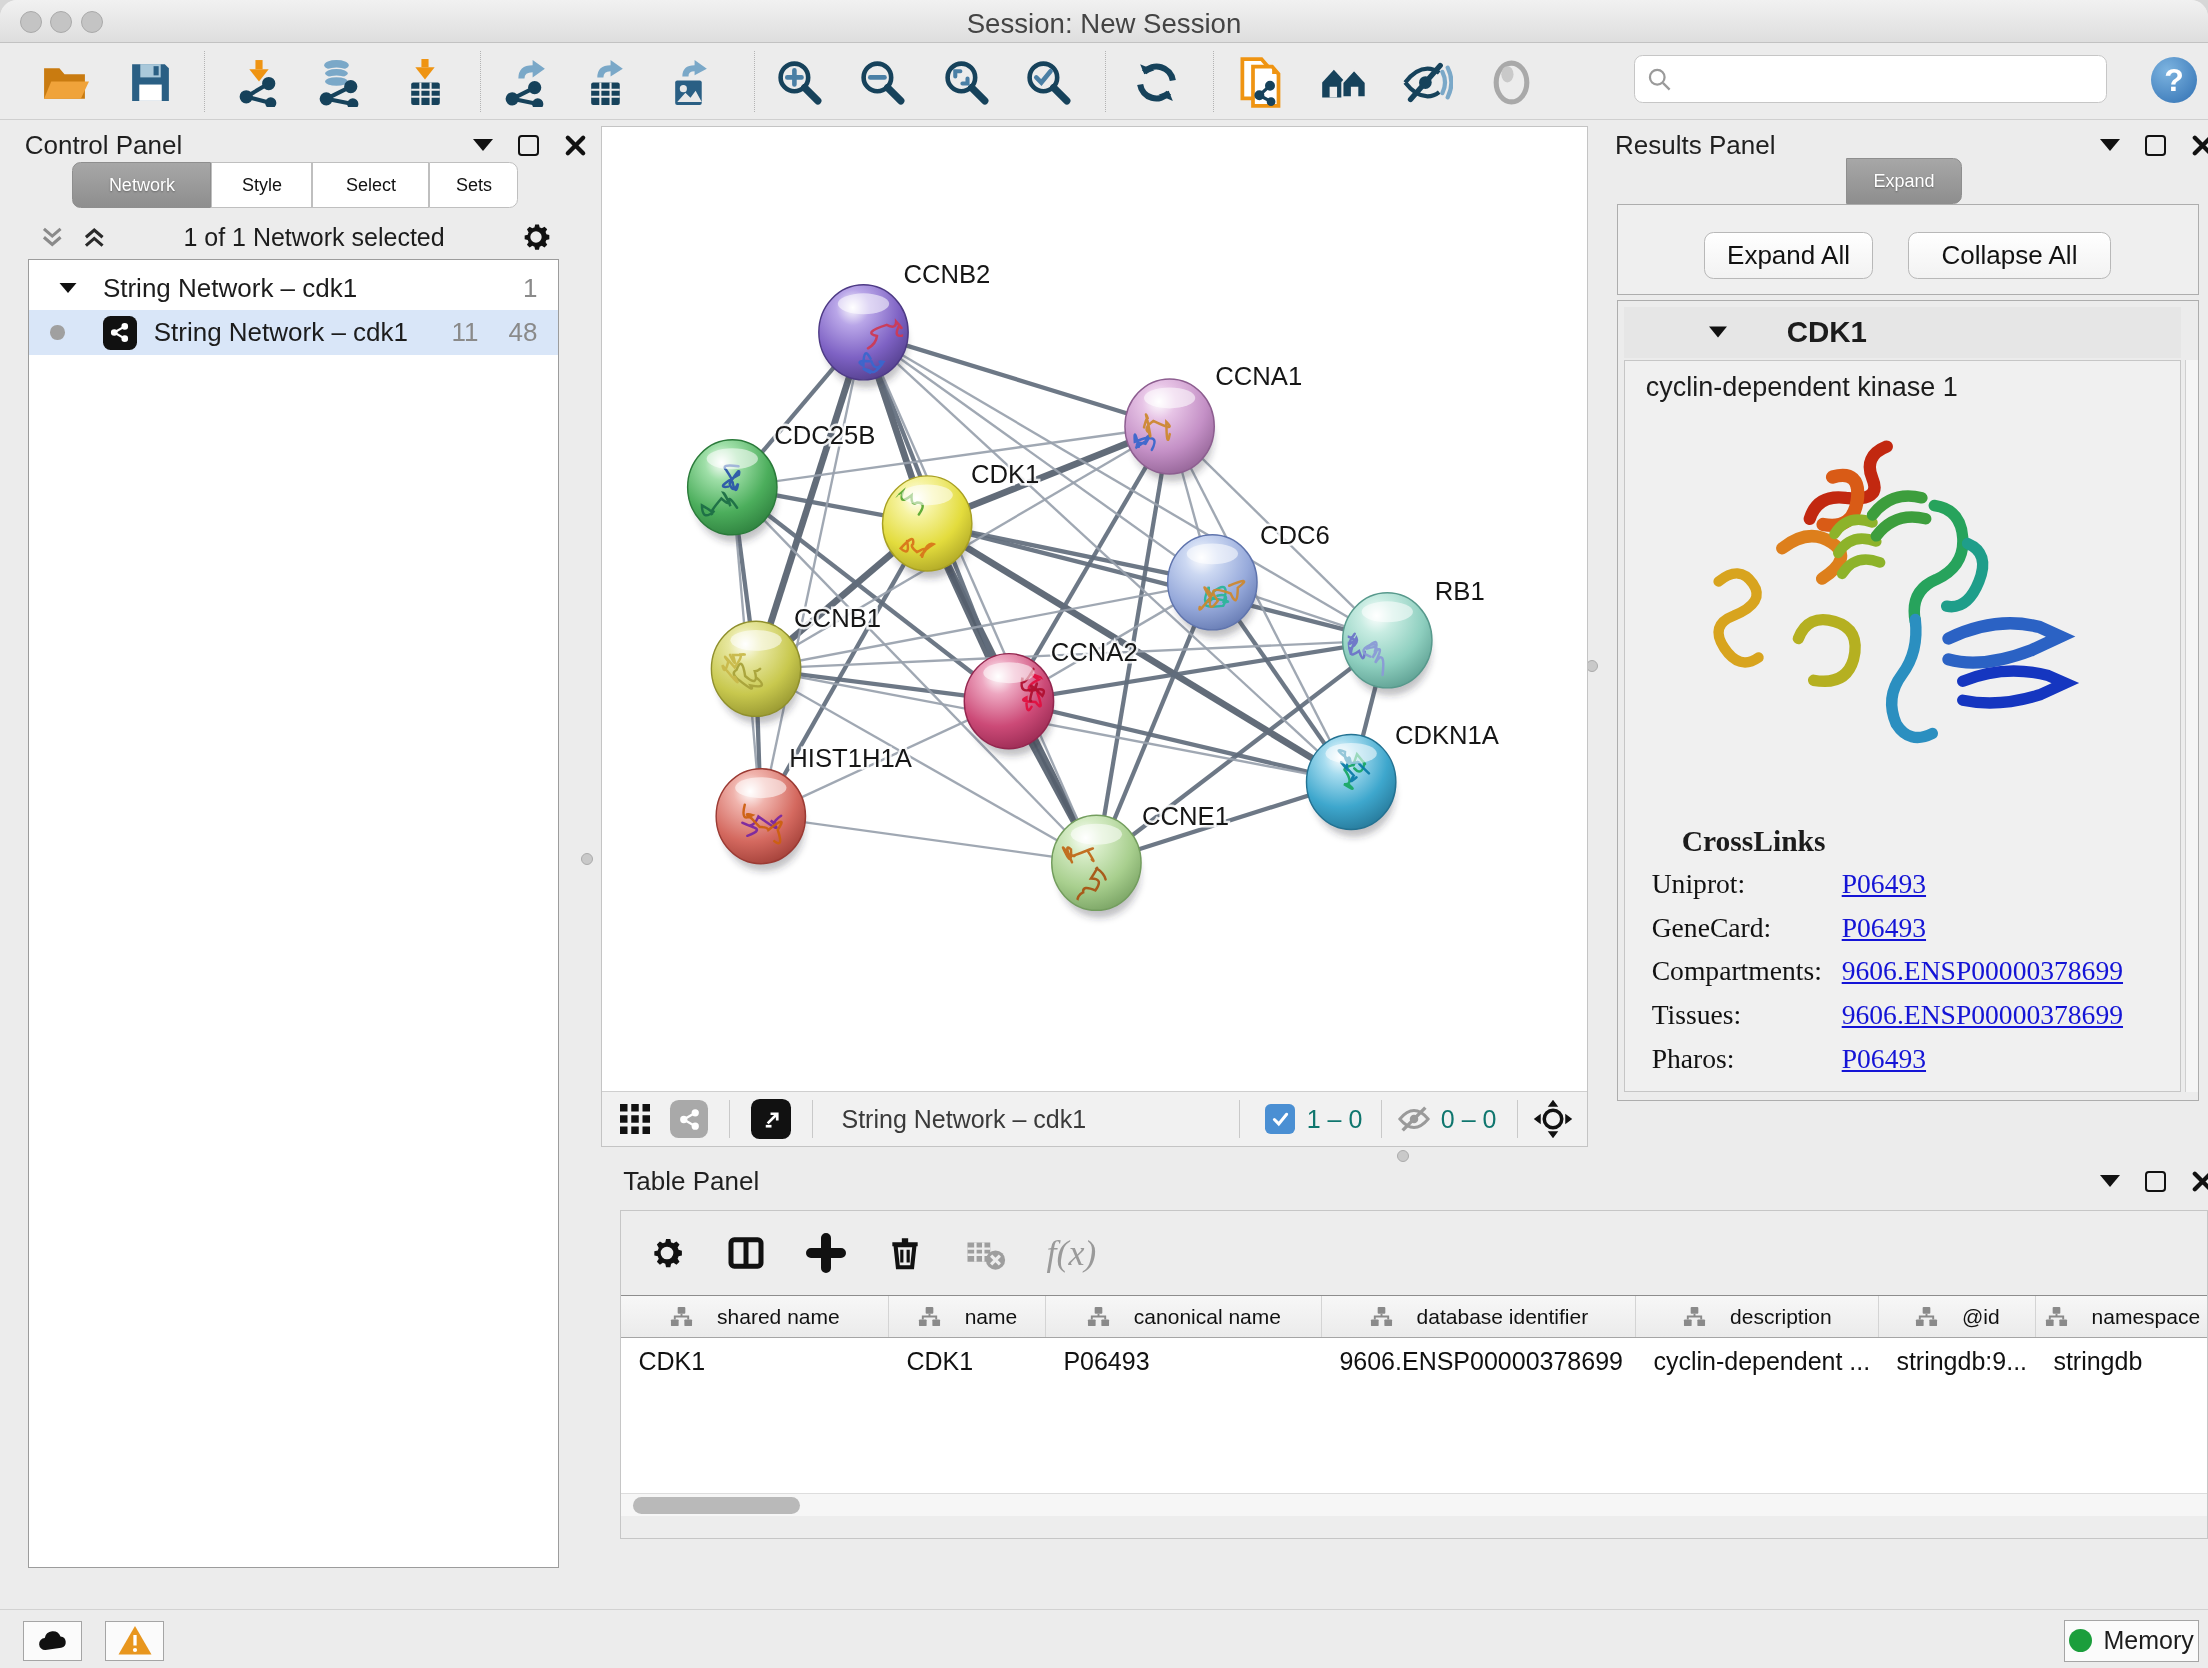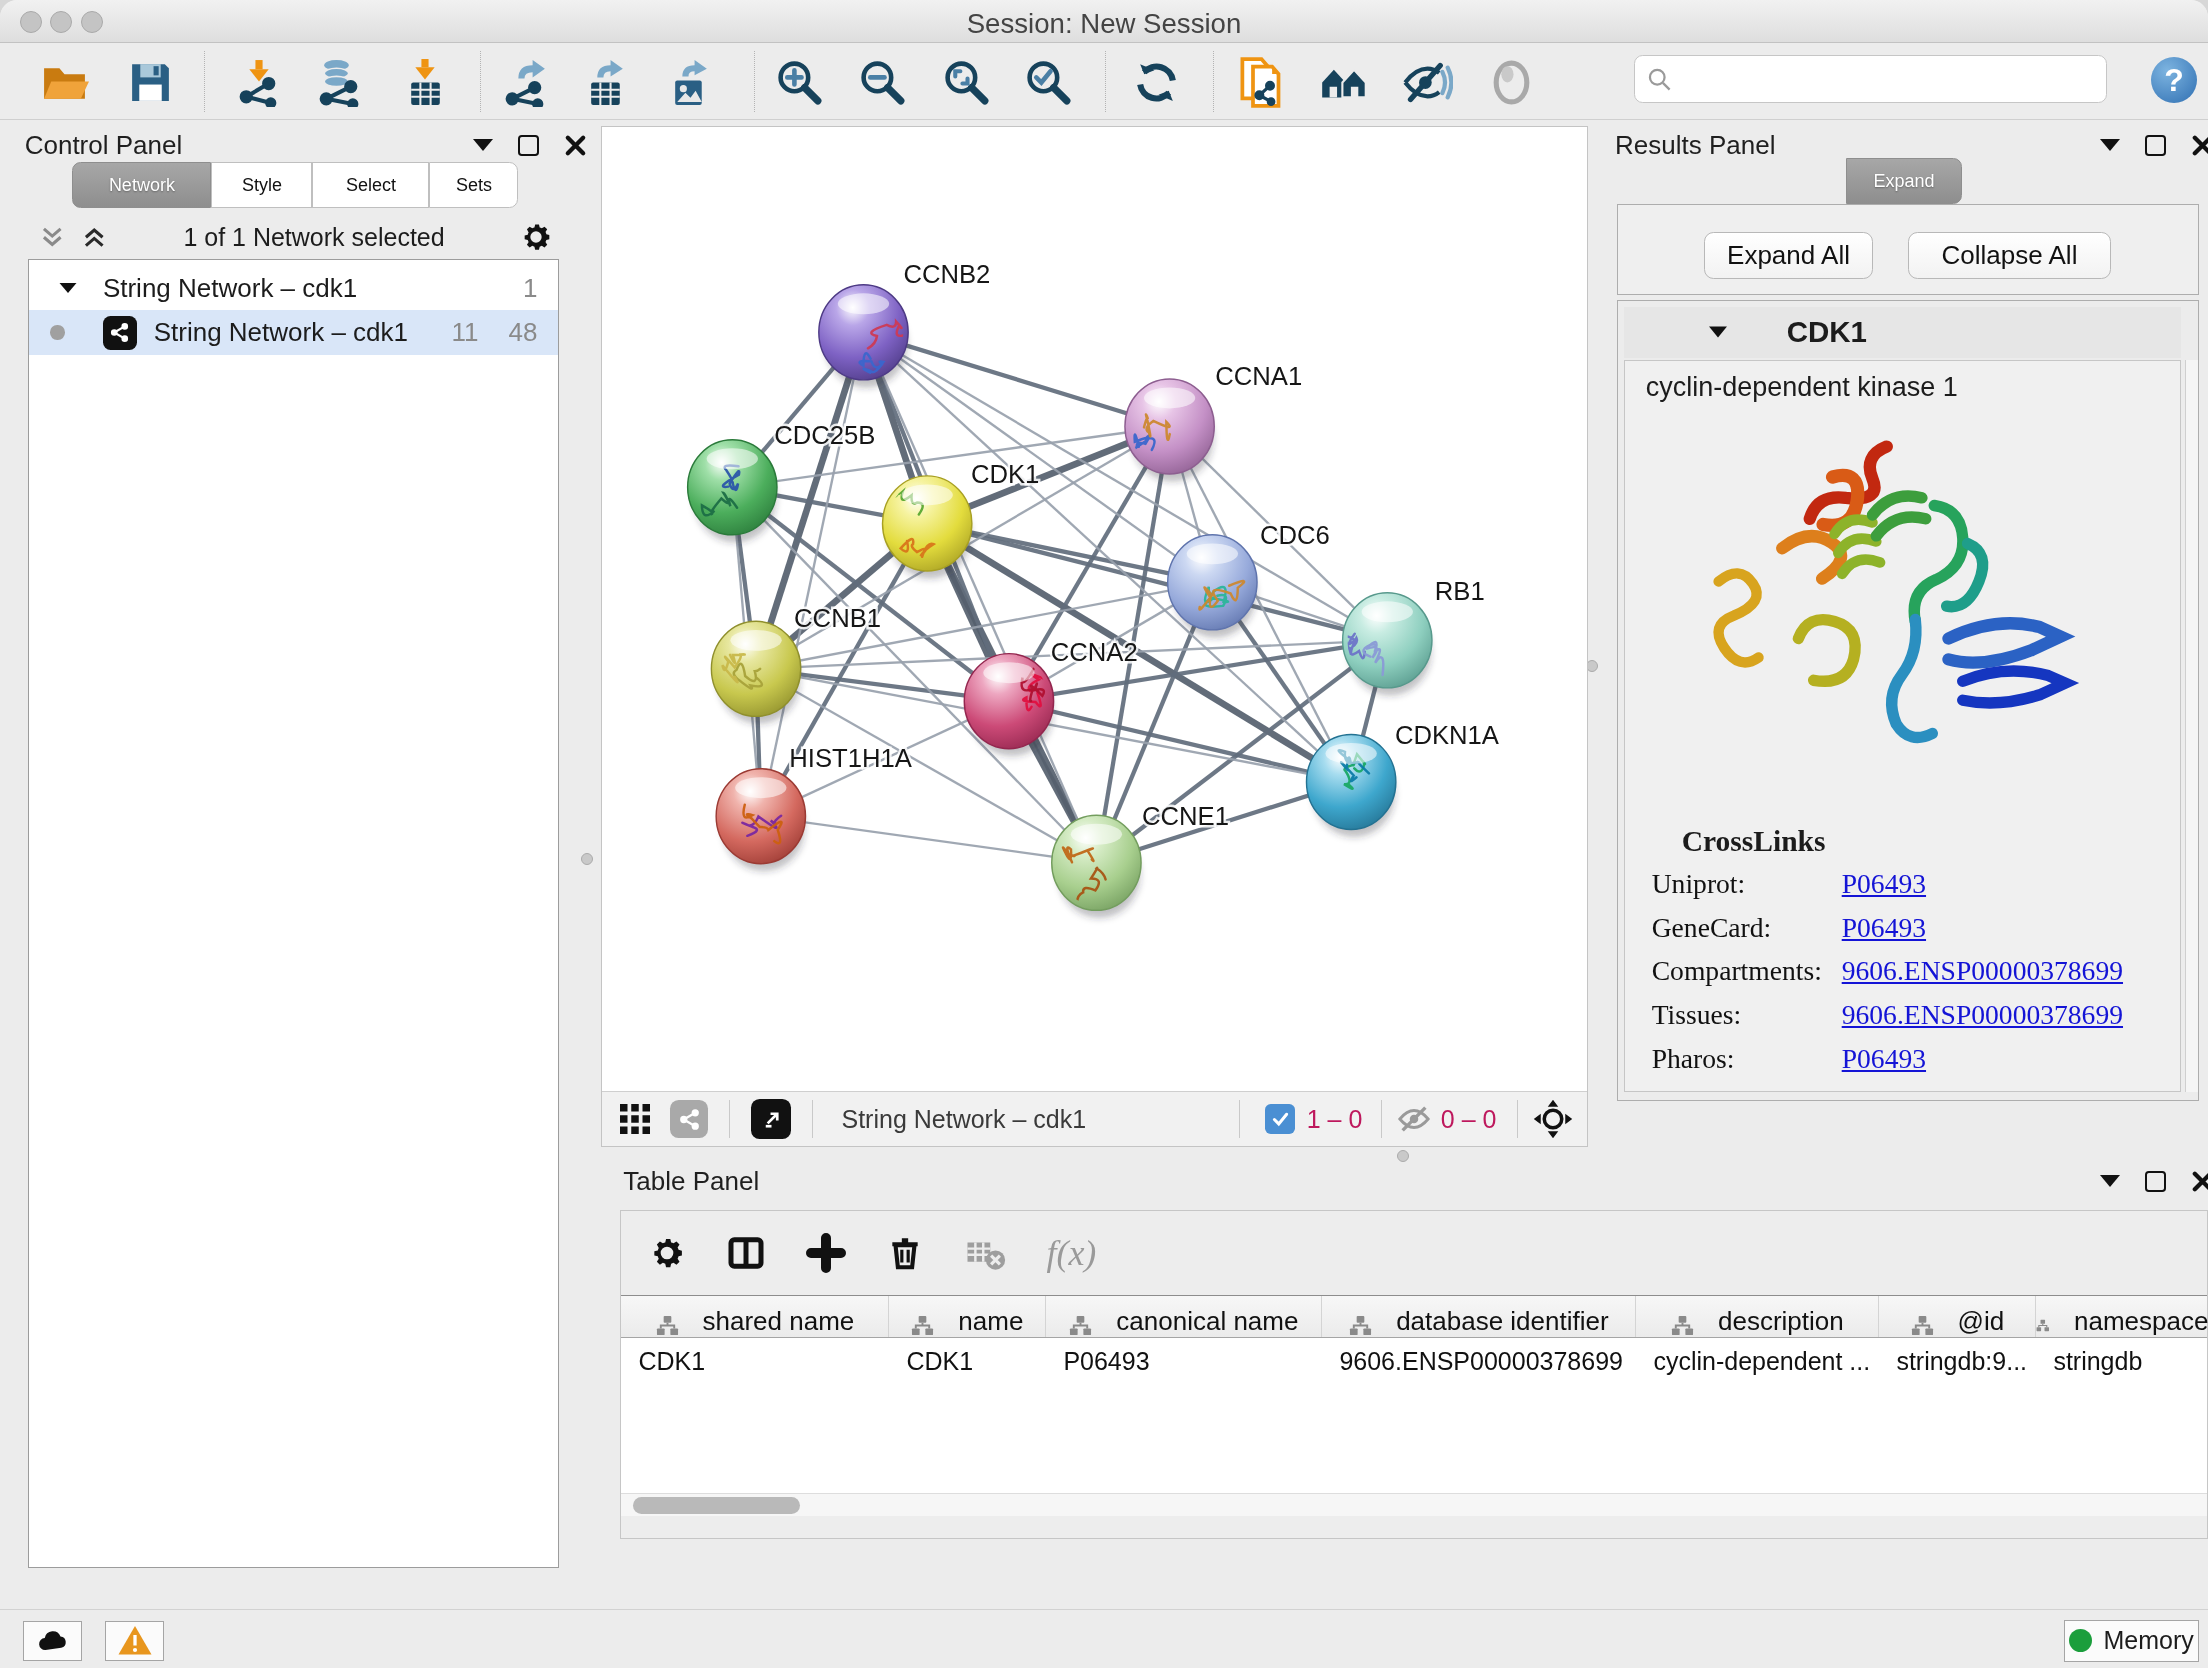--- a/index.html
+++ b/index.html
@@ -67,21 +67,21 @@
   .share-badge { width:34px; height:34px; background:#111; border-radius:7.6px;
     display:flex; align-items:center; justify-content:center; }
 
   
   .network-panel { position:absolute; left:601px; top:126px; width:987px; height:1021px;
     background:#fff; border:1px solid #c4c4c4; }
   .net-status { position:absolute; left:0; bottom:0; width:100%; height:55px;
     background:#f1f1f1; border-top:1px solid #cfcfcf; display:flex; align-items:center; }
   .ns-sep { height:38px; border-left:1px solid #c9c9c9; }
   .ns-txt { font-size:25px; color:#3a3a3a; }
-  .ns-num { font-size:25px; color:#be185d; }
+  .ns-num { font-size:25px; color:#0f766e; }
   .checkbox-blue { width:30px; height:30px; background:#4a8fd3; border-radius:5.7px;
     display:flex; align-items:center; justify-content:center; }
   .splitter-dot { position:absolute; width:12.4px; height:12.4px; border-radius:50%;
     background:#c9c9c9; border:1px solid #ababab; }
 
   
   .results-panel { position:absolute; left:1598px; top:124px; width:611px; height:1460px; }
   .rp-tab { position:absolute; left:248px; top:34px; width:116px; }
   .rp-btnbox { position:absolute; left:19px; top:80px; width:582px; height:91px;
     border:1px solid #adadad; background:#efefef; }
@@ -106,22 +106,22 @@
   .table-panel { position:absolute; left:609px; top:1162px; width:1600px; height:447px; }
   .tp-box { position:absolute; left:11.4px; top:48px; width:1588px; height:329px;
     background:#ededed; border:1px solid #c6c6c6; }
   .tp-toolbar { position:absolute; left:0; top:0; width:100%; height:84px;
     display:flex; align-items:center; gap:40px; padding-left:27px; }
   .tp-table { position:absolute; left:0; top:84px; width:1586px; height:221px;
     background:#fff; border-top:1.9px solid #8d8d8d; }
   .thead { position:absolute; left:0; top:0; width:100%; height:42px;
     background:linear-gradient(#f7f7f7,#ebebeb); border-bottom:1.9px solid #a5a5a5;
     display:flex; }
-  .th { display:flex; align-items:flex-end; justify-content:center; gap:24px;
-    font-size:26px; color:#111; border-right:1px solid #d4d4d4; overflow:hidden;
+  .th { display:flex; align-items:center; justify-content:center; gap:24px;
+    font-size:21px; color:#111; border-right:1px solid #d4d4d4; overflow:hidden;
     white-space:nowrap; flex:none; }
   .trow { position:absolute; left:0; top:44px; width:100%; height:42px; display:flex; }
   .td { font-size:25px; color:#111; padding-left:17px; display:flex; align-items:center;
     overflow:hidden; white-space:nowrap; flex:none; }
   .hscroll { position:absolute; left:0; bottom:0; width:1586px; height:23px;
     background:#f6f6f6; border-top:1px solid #ddd; }
   .hthumb { position:absolute; left:11.4px; top:2.9px; width:167px; height:17px;
     background:#b9b9b9; border-radius:8.6px; }
   .tp-tabs { position:absolute; left:523px; top:392px; display:flex; }
 

